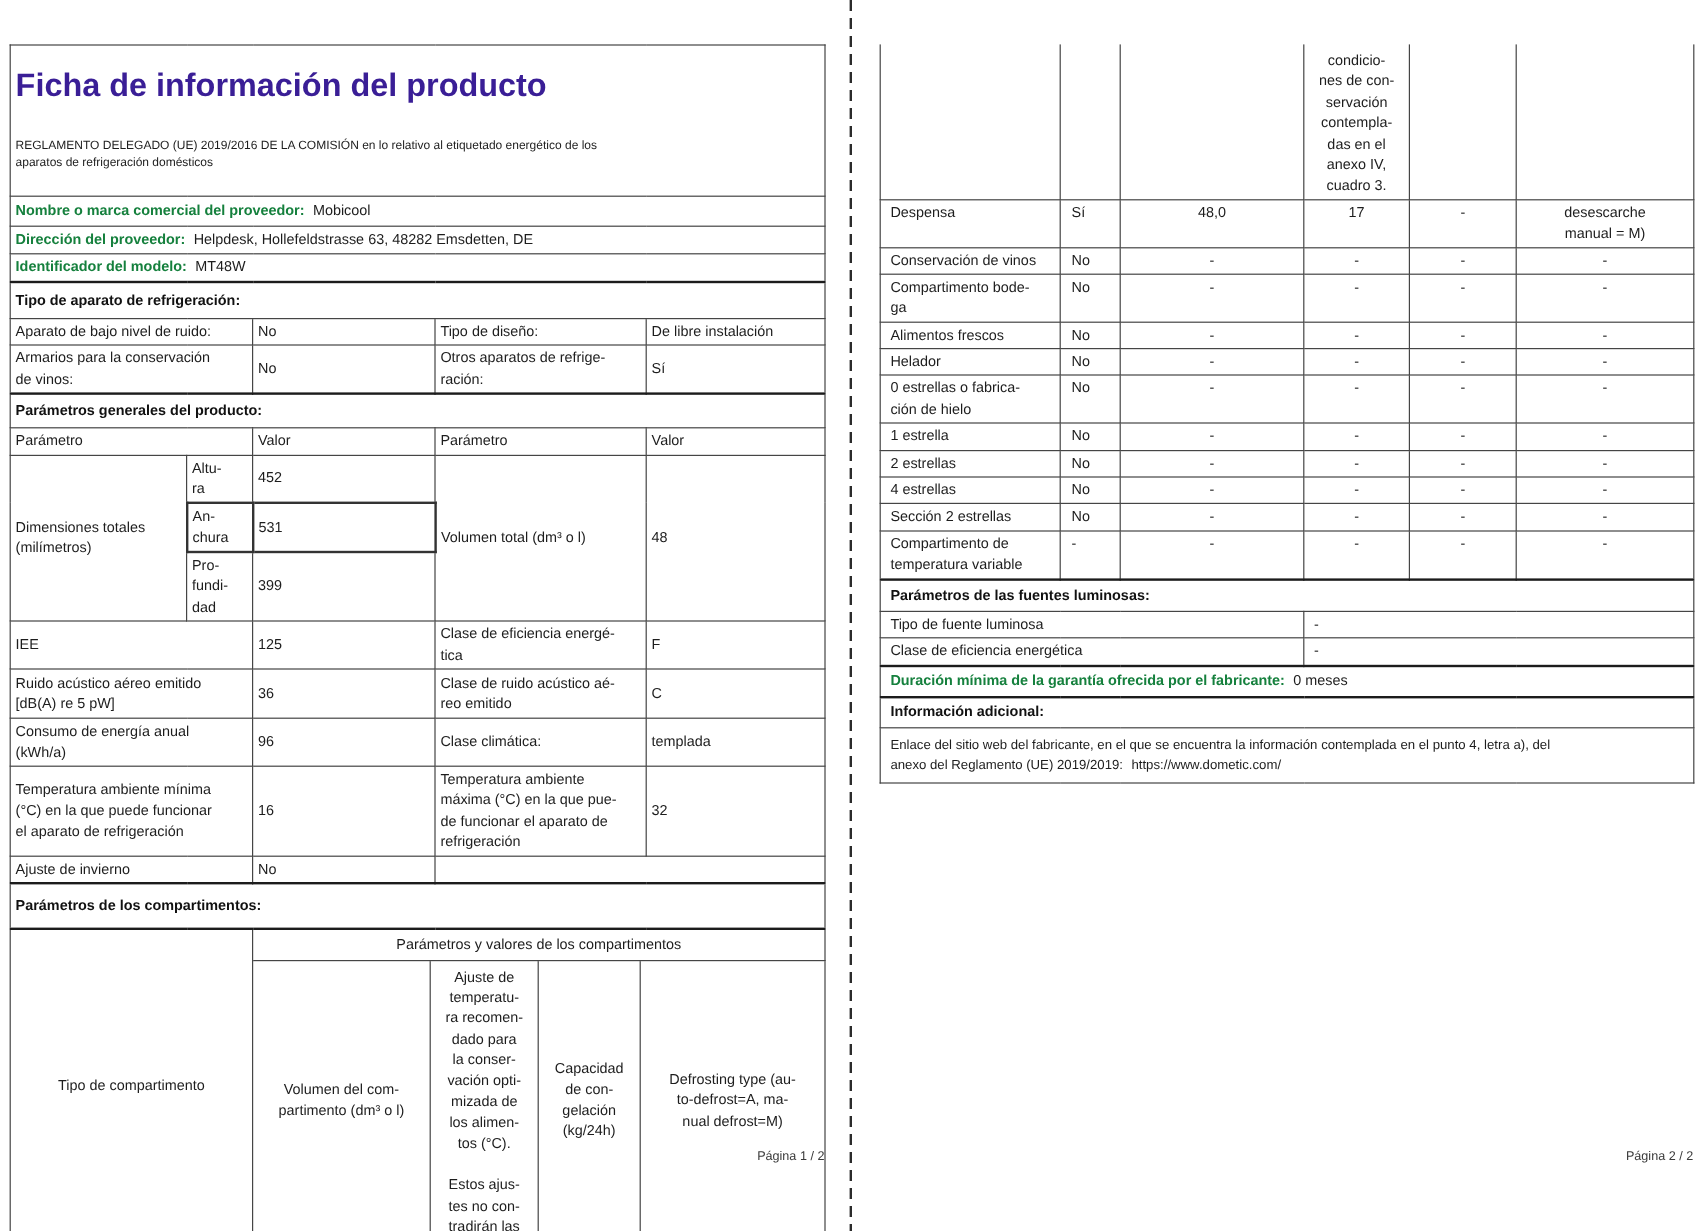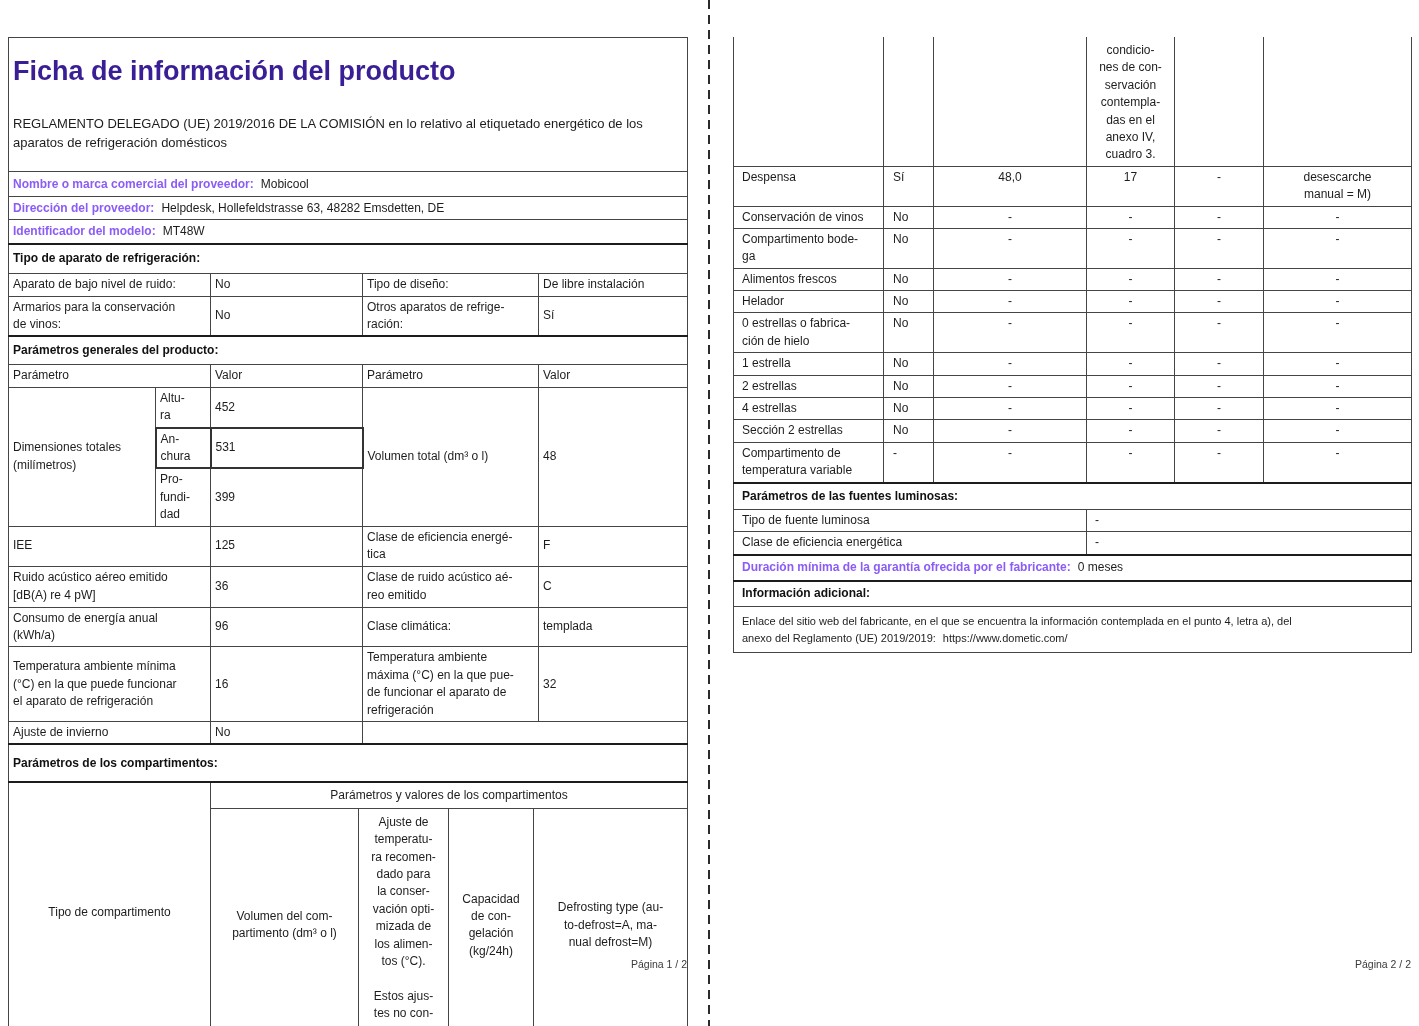--- a/index.html
+++ b/index.html
@@ -15,31 +15,31 @@
   .divider{position:absolute;left:708px;top:0;width:2px;height:1026px;
     background:repeating-linear-gradient(to bottom,#2b2b2b 0 9px,transparent 9px 15px);}
 
   .page{position:absolute;top:37px;background:#fff;}
   .page1{left:8px;width:679px;}
   .page2{left:733px;width:678px;}
 
   table{border-collapse:collapse;table-layout:fixed;width:100%;}
   td{border:1px solid var(--border);padding:2px 5px;vertical-align:middle;
      white-space:pre-line;font-size:12px;line-height:1.45;color:var(--text);overflow:hidden;}
-  .b{font-weight:bold;color:#8b5cf6;}
+  .b{font-weight:bold;color:#15803d;}
   .lv .b{margin-right:7px;}
   .section{font-weight:bold;color:#111;}
   .thick-top{border-top:2.5px solid var(--thick);}
   .thick-bottom{border-bottom:2.5px solid var(--thick);}
 
   
   .main{border:1.5px solid var(--border);border-bottom:none;}
   .title-cell{padding:7px 4px 6px 4px;vertical-align:top;}
   .title-cell h1{font-size:27px;font-weight:bold;color:var(--accent);margin:0 0 11px 0;line-height:1.1;}
-  .title-cell p{font-size:13px;line-height:1.4;color:var(--text);white-space:pre-line;}
+  .title-cell p{font-size:10px;line-height:1.4;color:var(--text);white-space:pre-line;}
   .main td{padding:2px 5px 2px 4px;}
   .hl{border:2px solid #333;}
 
   
   .comp{border-left:1.5px solid var(--border);border-right:1.5px solid var(--border);}
   .comp td{border-bottom:none;text-align:center;}
   .comp tr:first-child td{border-top:none;}
   .comp .span-title{border-bottom:1px solid var(--border);}
   .comp .temp-col{vertical-align:top;padding-top:5px;}
 
@@ -139,21 +139,21 @@
       </tr>
       <tr style="height:40px">
         <td colspan="2">IEE</td>
         <td>125</td>
         <td>Clase de eficiencia energé-
 tica</td>
         <td>F</td>
       </tr>
       <tr style="height:41px">
         <td colspan="2">Ruido acústico aéreo emitido
-[dB(A) re 4 pW]</td>
+[dB(A) re 5 pW]</td>
         <td>36</td>
         <td>Clase de ruido acústico aé-
 reo emitido</td>
         <td>C</td>
       </tr>
       <tr style="height:36px">
         <td colspan="2">Consumo de energía anual
 (kWh/a)</td>
         <td>96</td>
         <td>Clase climática:</td>

